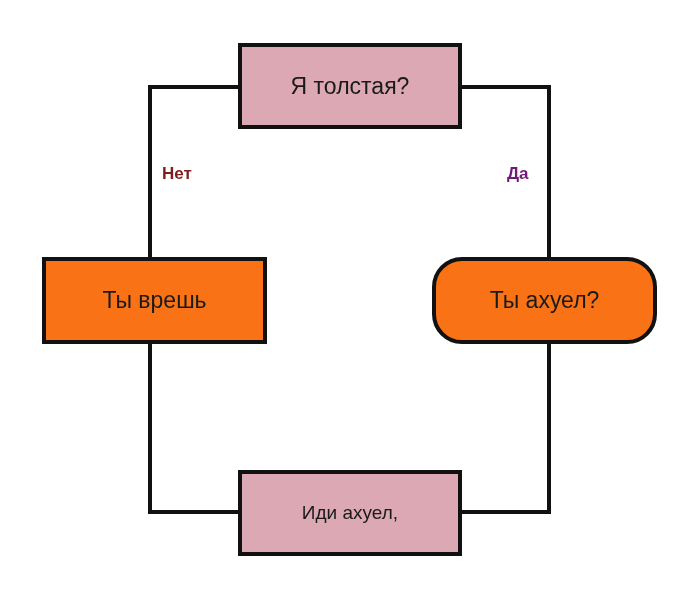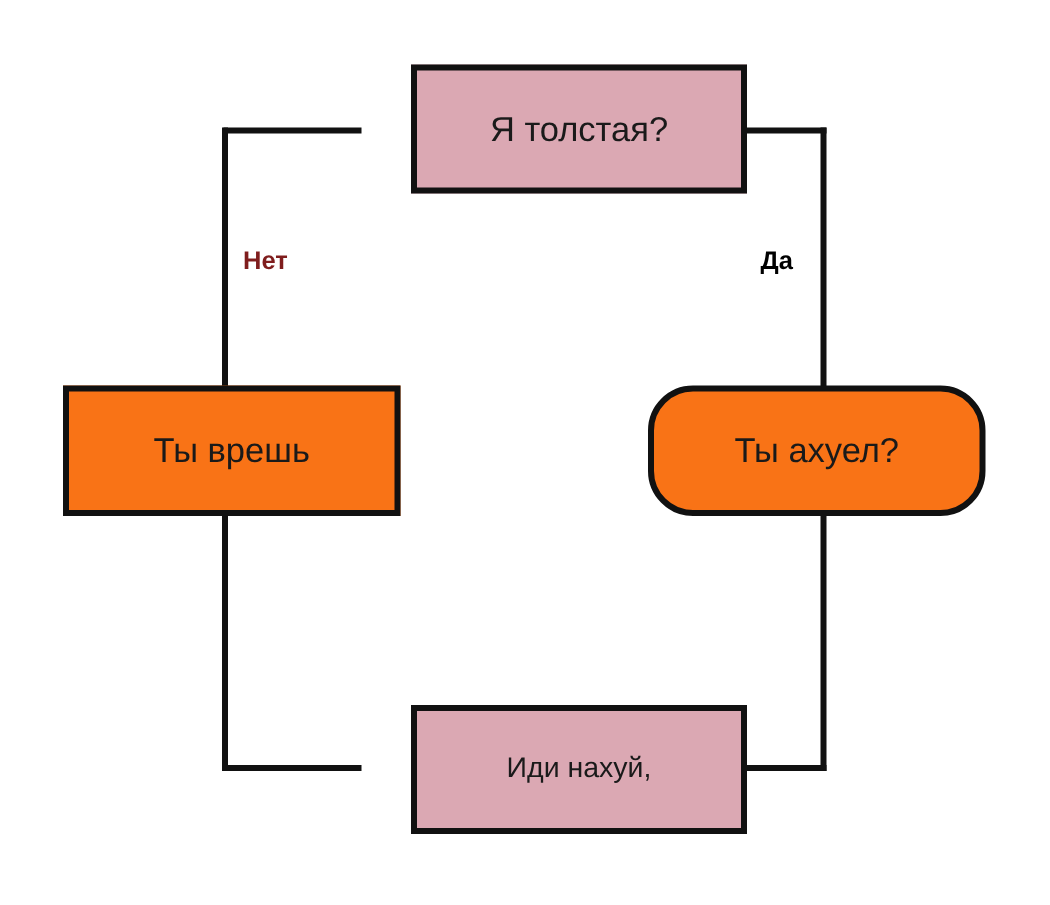--- a/index.html
+++ b/index.html
@@ -2,21 +2,21 @@
 <html><head>
 <meta charset="utf-8">
 <style>
   html, body { margin: 0; padding: 0; background: #ffffff; }
   body { width: 700px; height: 603px; position: relative; overflow: hidden;
          font-family: "Liberation Sans", sans-serif; }
   .line { position: absolute; background: #111111; }
   .box { position: absolute; box-sizing: border-box; border: 4px solid #111111;
          display: flex; align-items: center; justify-content: center;
          text-align: center; color: #1a1a1a; }
-  .box.pink { background: #dba8b3; margin-left: 36px; }
+  .box.pink { background: #dba8b3; }
   .box.white { background: #f97316; }
   .label-big { font-size: 23px; }
   .label-small { font-size: 19px; line-height: 26px; }
   .edge-label { position: absolute; font-weight: bold; font-size: 17px; }
 </style>
 </head>
 <body>
 
 <div class="line" style="left:149px; top:85px; width:92px; height:4px;"></div>
 <div class="line" style="left:148px; top:85px; width:4px; height:174px;"></div>
@@ -34,18 +34,18 @@
 <div class="box white" style="left:42px; top:257px; width:225px; height:87px;">
   <span class="label-big">Ты врешь</span>
 </div>
 
 <div class="box white" style="left:432px; top:257px; width:225px; height:87px;border-radius:30px;">
   <span class="label-big">Ты ахуел?</span>
 </div>
 
 <div class="box pink" style="left:238px; top:470px; width:224px; height:86px;">
   <div class="label-small">
-    <div>Иди нахуй,</div>
+    <div>Иди ахуел,</div>
   </div>
 </div>
 
 <div class="edge-label" style="left:162px; top:164px; color:#7f1d1d;">Нет</div>
-<div class="edge-label" style="left:507px; top:164px; color:#000000;">Да</div>
+<div class="edge-label" style="left:507px; top:164px; color:#701a75;">Да</div>
 
 </body></html>

